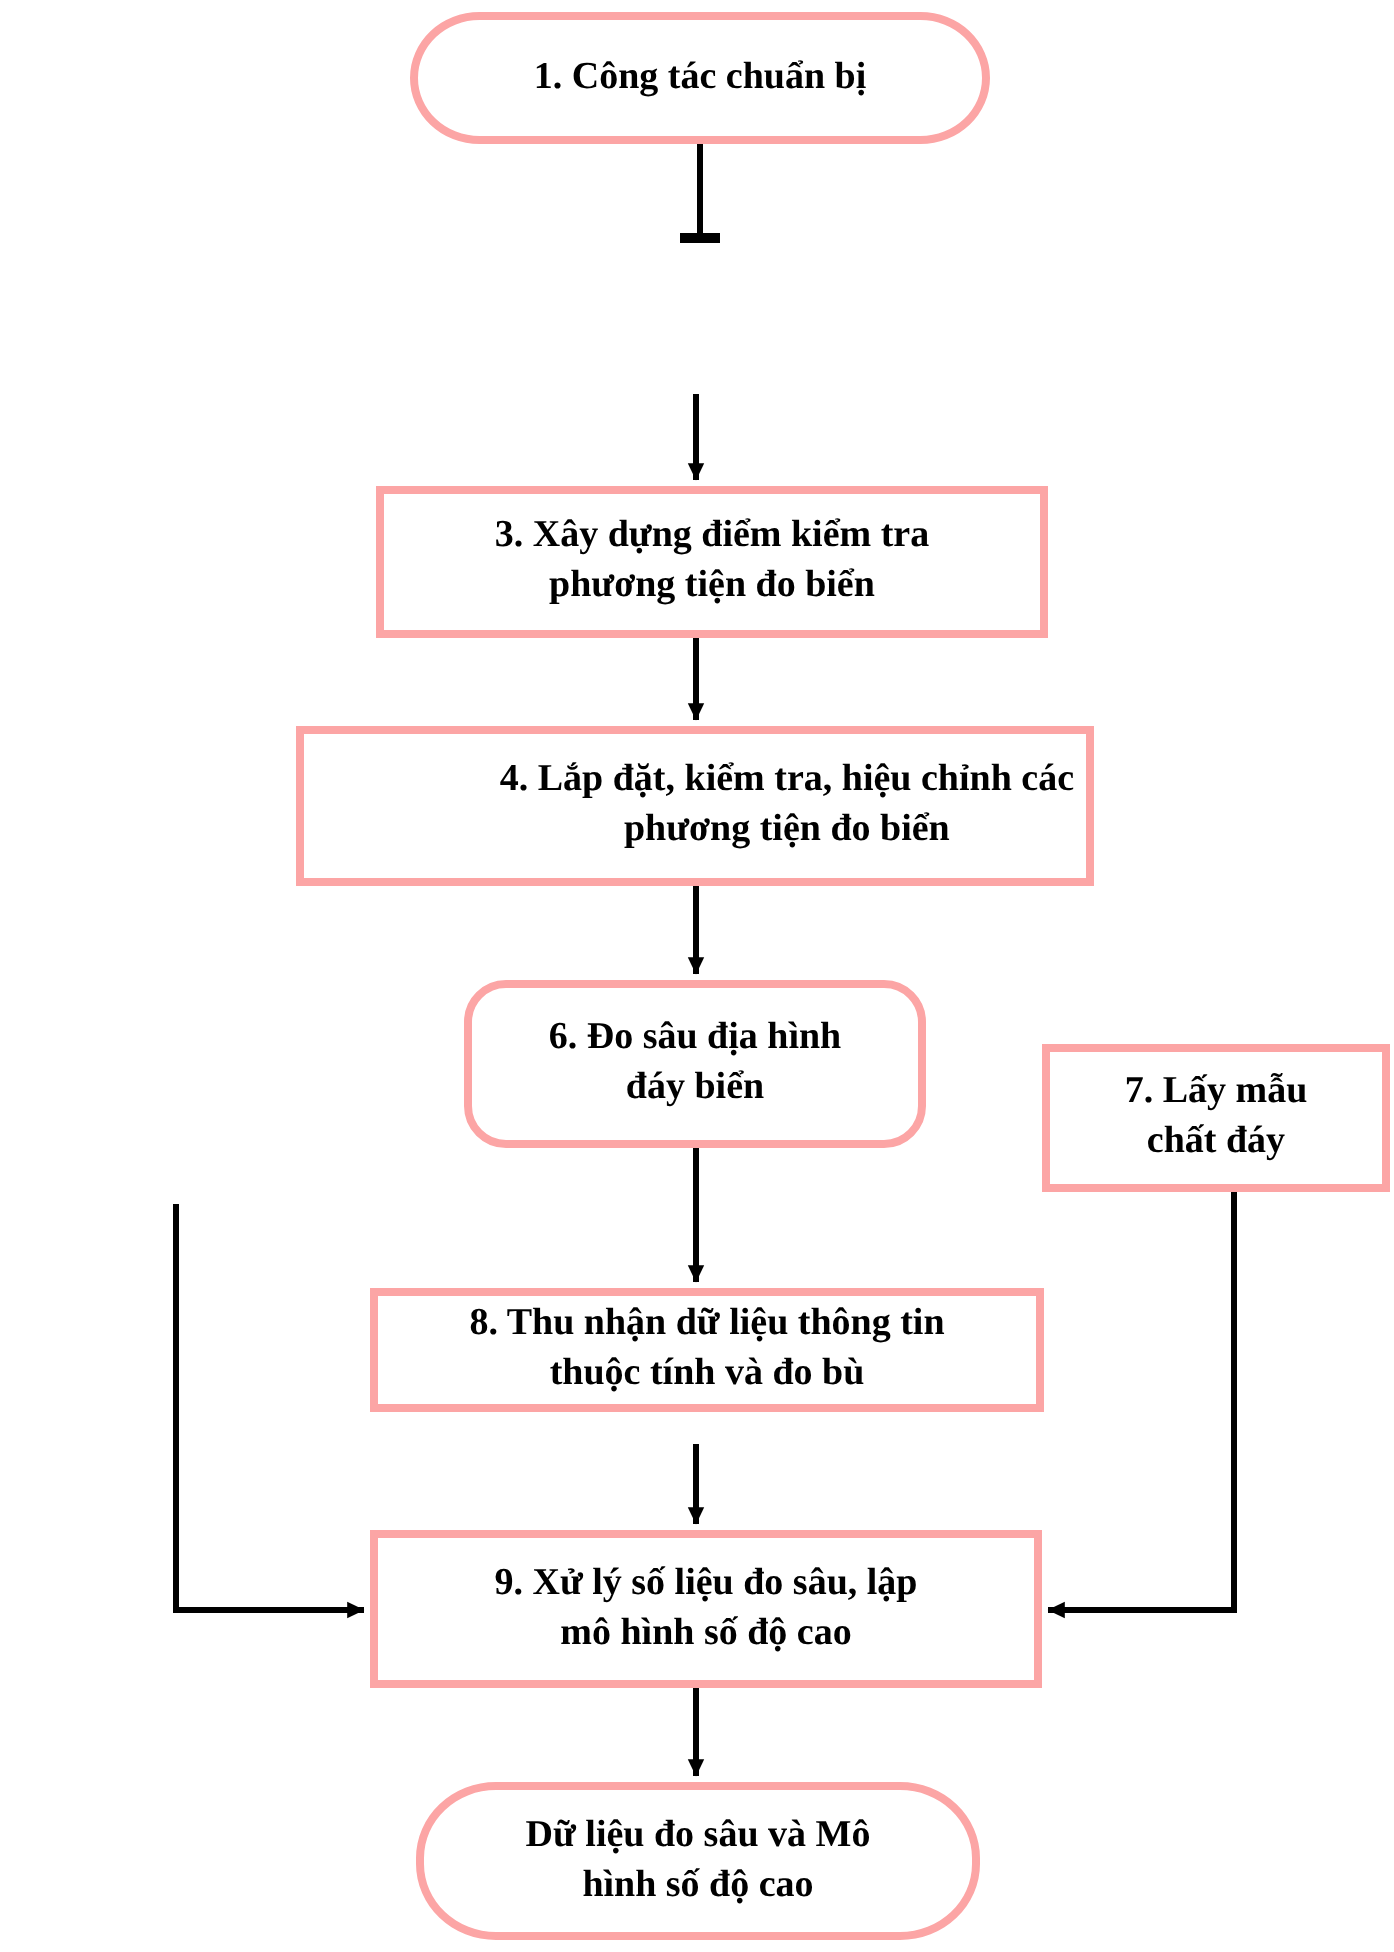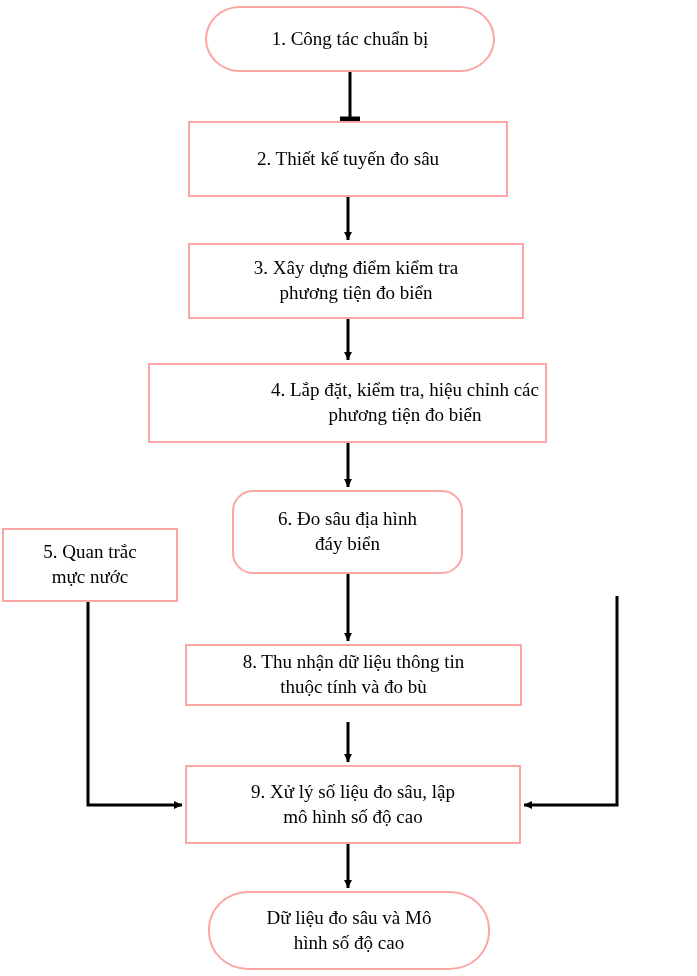--- a/index.html
+++ b/index.html
@@ -8,28 +8,29 @@
     font-family:"Liberation Serif","DejaVu Serif",serif;
     color:#000000;
   }
   #canvas{position:absolute;inset:0;width:697px;height:976px;}
   #svg-layer{position:absolute;left:0;top:0;width:697px;height:976px;}
 
   .node{
     position:absolute;
     box-sizing:border-box;
     background:#ffffff;
-    border:2px solid #fca5a5;
+    border:4px solid #fca5a5;
     display:flex;
     align-items:center;
     justify-content:center;
     text-align:center;
     line-height:1.30;
     font-size:19px;
     z-index:2;
+    font-weight:bold;
   }
   .node.terminator{
     border-radius:40px/38px;
   }
   .node .txt{display:block;padding:0 6px;white-space:pre-line;}
 
   
   #n1{left:205px; top:6px;   width:290px; height:66px;}
   #n2{left:188px; top:121px; width:320px; height:76px;}
   #n3{left:188px; top:243px; width:336px; height:76px;}
@@ -72,44 +73,41 @@
 
     <path d="M 617 596 L 617 805 L 524 805" fill="none" stroke="#000000" stroke-width="3" marker-end="url(#arrowhead)"></path>
 
     <line x1="348" y1="844" x2="348" y2="888" stroke="#000000" stroke-width="3" marker-end="url(#arrowhead)"></line>
   </svg>
 
   <div class="node terminator" id="n1">
     <span class="txt">1. Công tác chuẩn bị</span>
   </div>
 
-  <div class="node" id="n2">
-    <span class="txt">2. Thiết kế tuyến đo sâu</span>
-  </div>
 
   <div class="node" id="n3">
     <span class="txt">3. Xây dựng điểm kiểm tra
 phương tiện đo biển</span>
   </div>
 
   <div class="node" id="n4">
     <span class="txt">4. Lắp đặt, kiểm tra, hiệu chỉnh các
 phương tiện đo biển</span>
   </div>
 
-  <div class="node" id="n5">
-    <span class="txt">5. Quan trắc
-mực nước</span>
-  </div>
 
   <div class="node" id="n6">
     <span class="txt">6. Đo sâu địa hình
 đáy biển</span>
   </div>
 
+  <div class="node" id="n7">
+    <span class="txt">7. Lấy mẫu
+chất đáy</span>
+  </div>
 
   <div class="node" id="n8">
     <span class="txt">8. Thu nhận dữ liệu thông tin
 thuộc tính và đo bù</span>
   </div>
 
   <div class="node" id="n9">
     <span class="txt">9. Xử lý số liệu đo sâu, lập
 mô hình số độ cao</span>
   </div>

